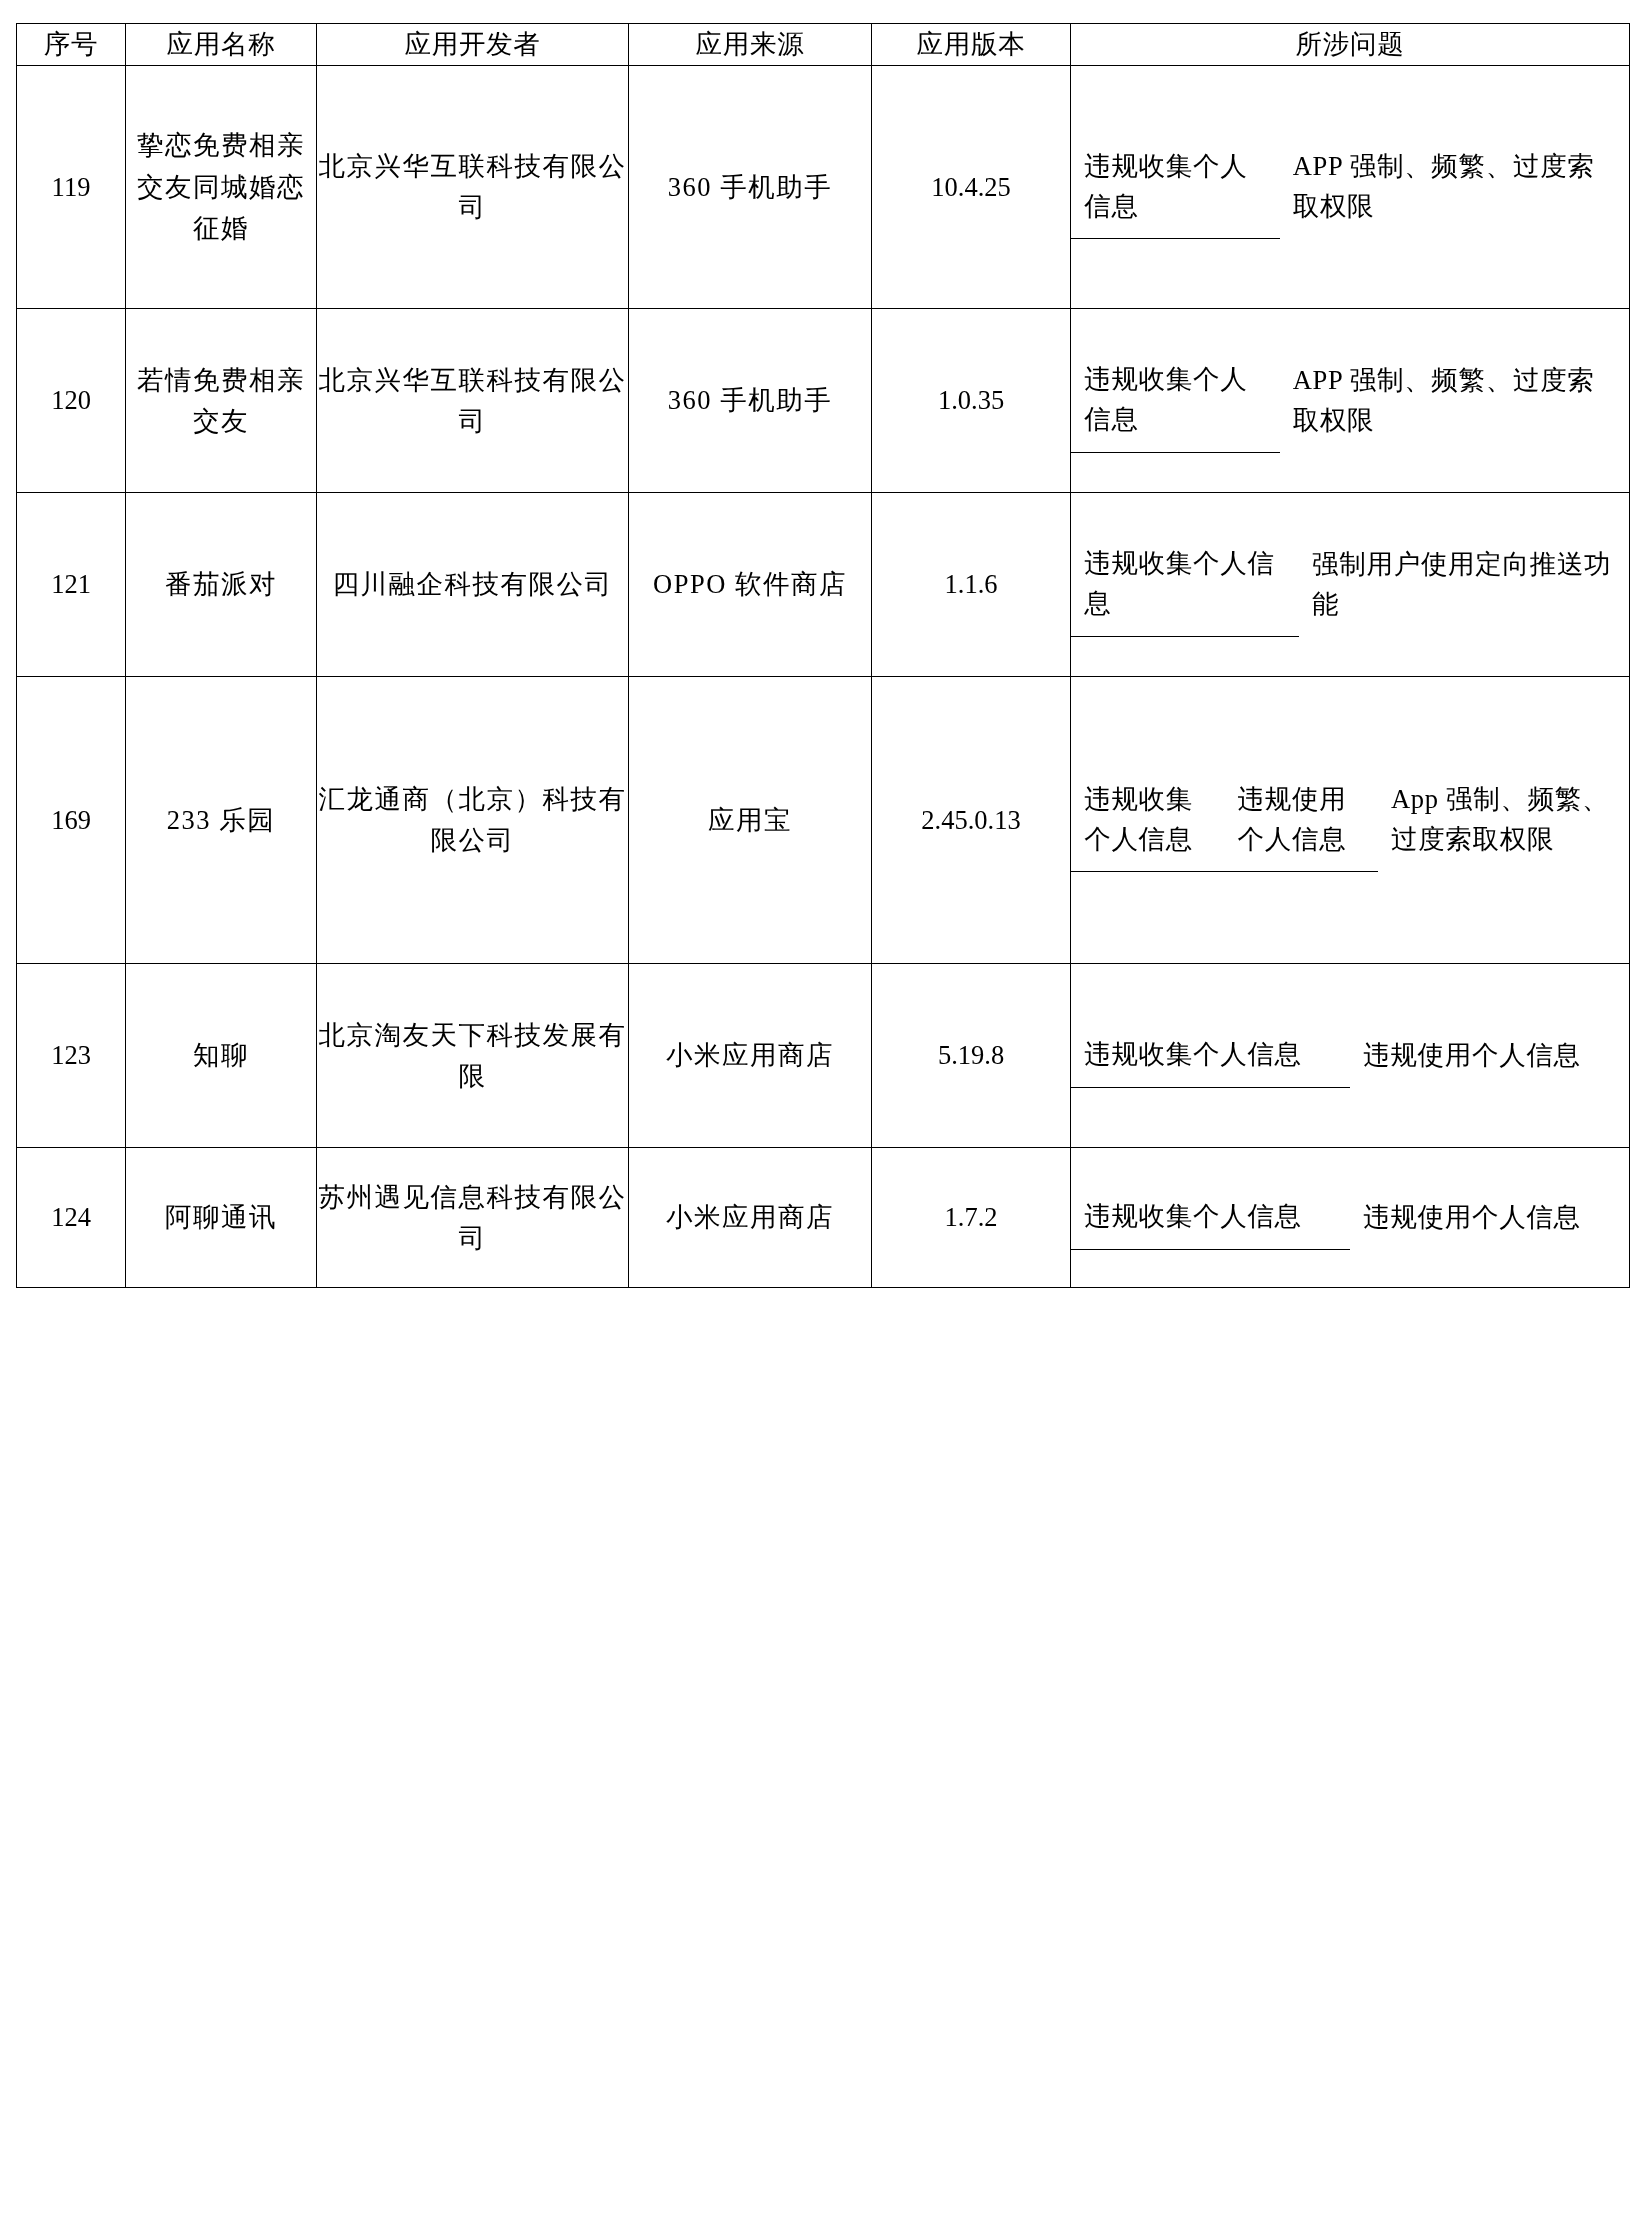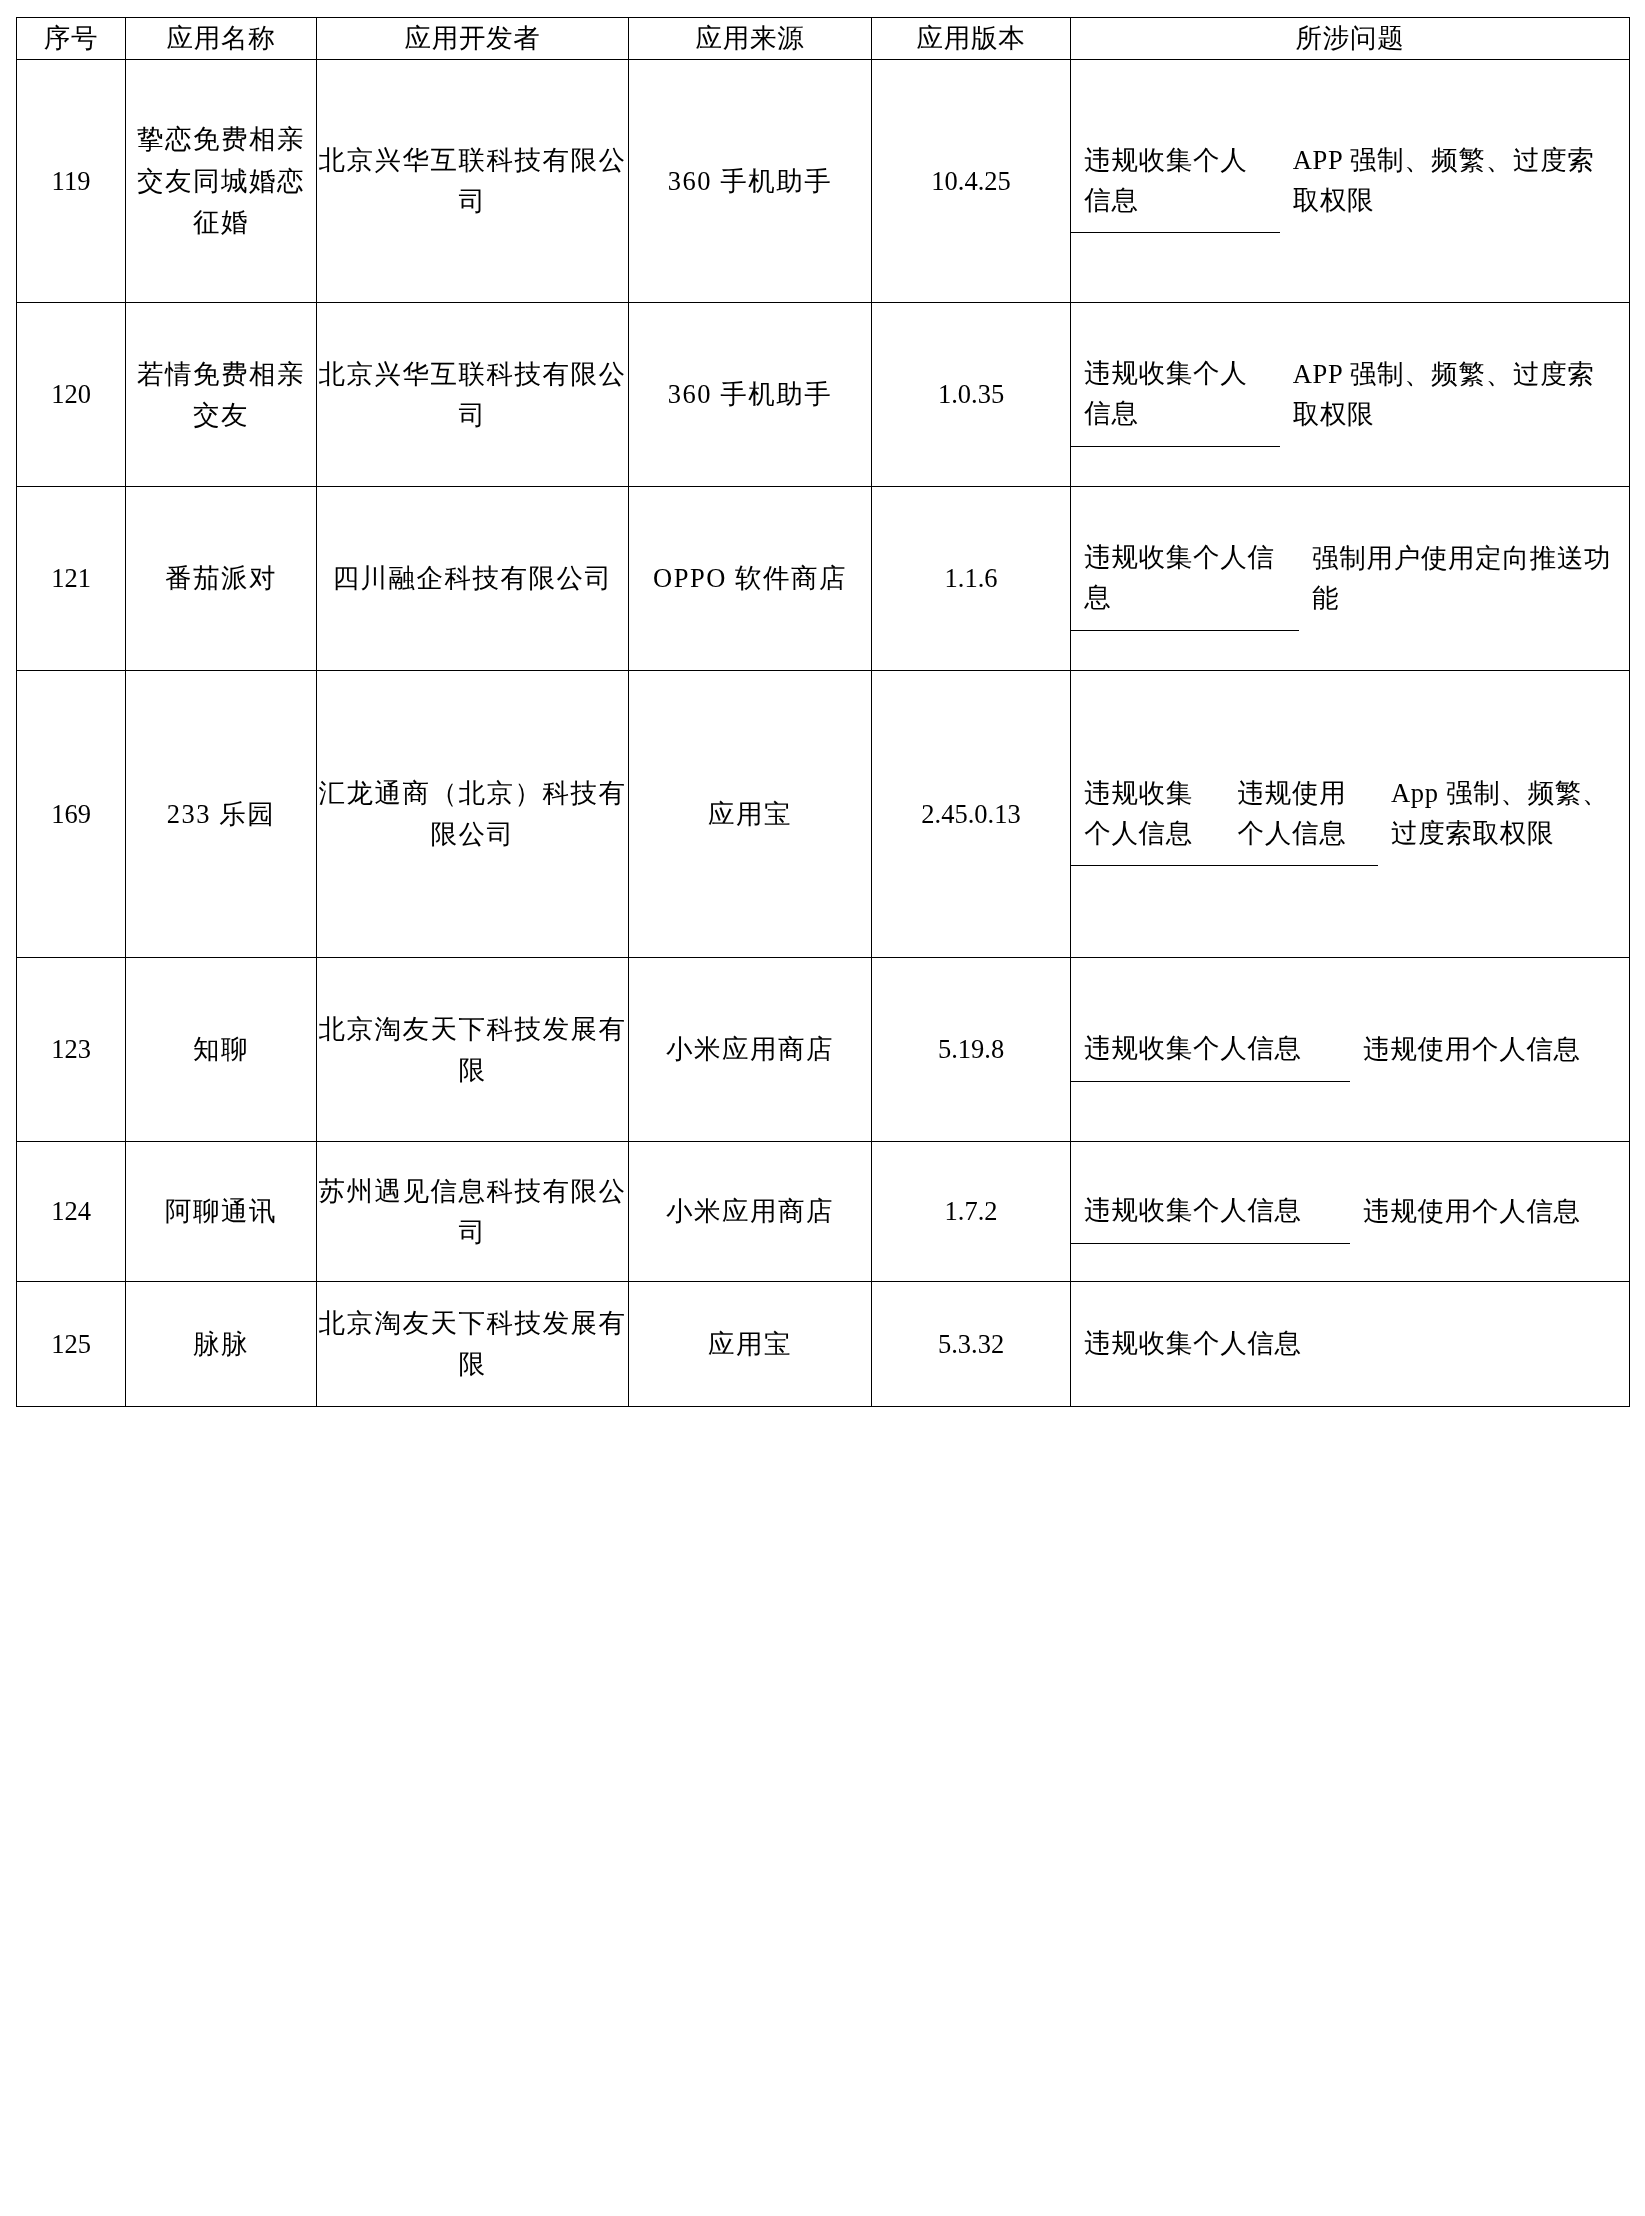--- a/index.html
+++ b/index.html
@@ -11,21 +11,21 @@
     width: 1645px;
     height: 2216px;
     font-family: "Liberation Serif", "DejaVu Serif", serif;
     color: #000000;
     position: relative;
   }
   .page {
     box-sizing: border-box;
     width: 1645px;
     height: 1843px;
-    padding: 17px 16px 0 16px;
+    padding: 23px 16px 0 16px;
     position: relative;
   }
   table.report {
     border-collapse: collapse;
     width: 1613px;
     table-layout: fixed;
   }
   table.report td, table.report th {
     border: 1.5px solid #000000;
     padding: 0;
@@ -206,30 +206,18 @@
         <td class="cell cell-src vtext">小米应用商店</td>
         <td class="cell cell-ver">1.7.2</td>
         <td class="issues">
           <div class="issue-list">
             <div class="issue">违规收集个人信息</div>
             <div class="issue noborder">违规使用个人信息</div>
           </div>
         </td>
       </tr>
 
-      <tr style="height:125px;">
-        <td class="cell cell-seq">125</td>
-        <td class="cell cell-name vtext">脉脉</td>
-        <td class="cell cell-dev vtext">北京淘友天下科技发展有限</td>
-        <td class="cell cell-src vtext">应用宝</td>
-        <td class="cell cell-ver">5.3.32</td>
-        <td class="issues">
-          <div class="issue-list">
-            <div class="issue noborder">违规收集个人信息</div>
-          </div>
-        </td>
-      </tr>
 
     </tbody>
   </table>
 
 </div>
 
 
 </body></html>

